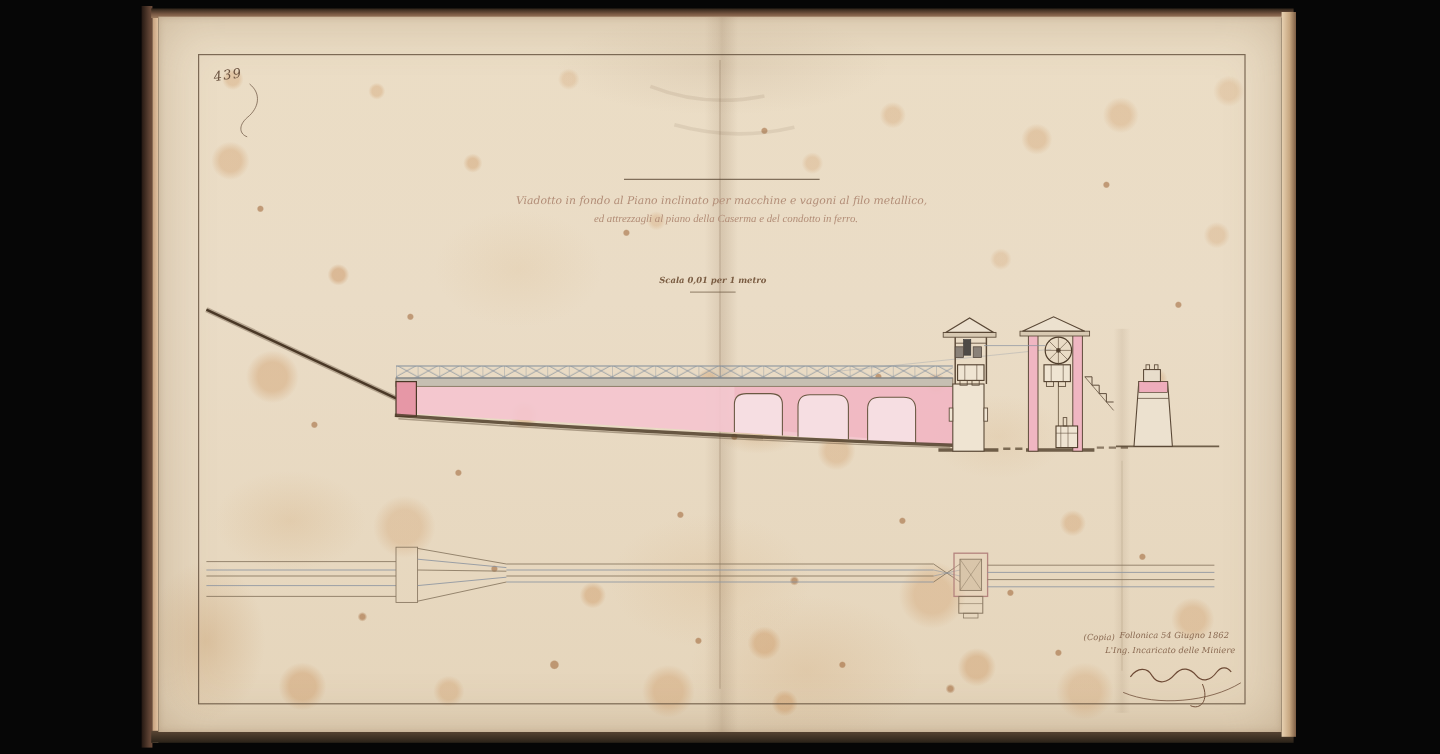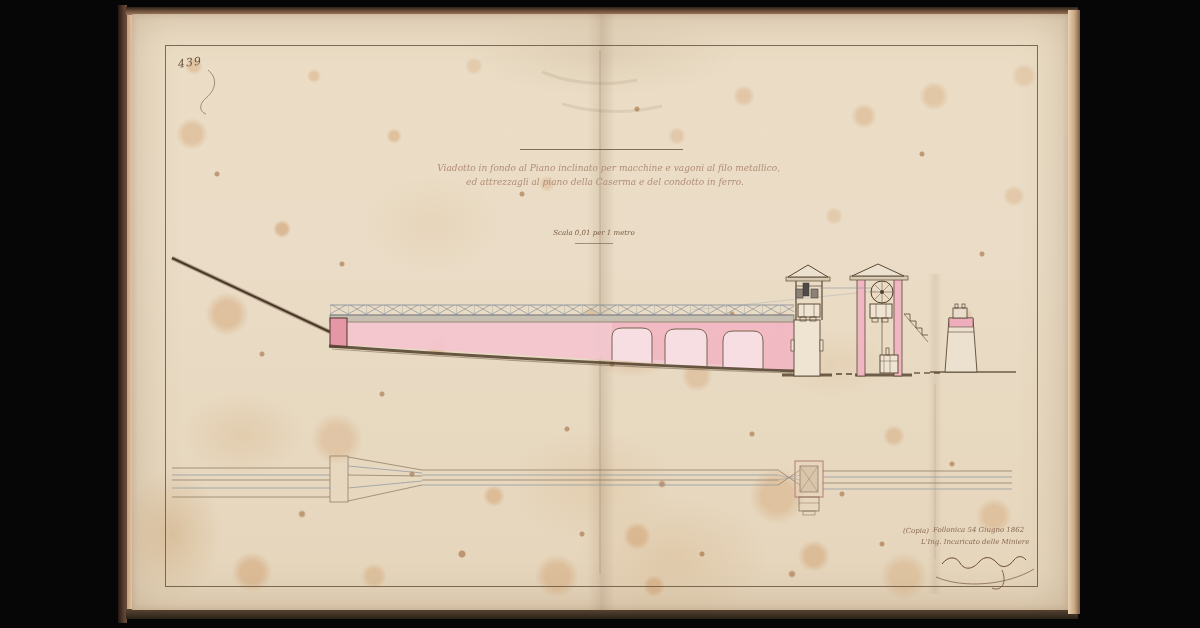--- a/index.html
+++ b/index.html
@@ -97,23 +97,23 @@
   .fold-right{position:absolute;left:796px;top:260px;width:14px;height:320px;
     background:linear-gradient(90deg,transparent,rgba(120,90,60,.10),transparent);}
   .frame{position:absolute;left:33px;top:31px;width:871px;height:540px;
     border:1px solid rgba(104,86,66,.85);}
   
   .hand{position:absolute;font-style:italic;color:#4a3826;white-space:nowrap;}
   .t-number{left:46px;top:42px;font-size:11px;letter-spacing:1px;color:#6b5340;transform:rotate(-8deg);}
   .t-title{left:268px;top:94px;width:400px;text-align:center;font-size:16px;
     letter-spacing:.6px;color:#4e3c28;white-space:nowrap;}
   .t-title-rule{position:absolute;left:388px;top:135px;width:163px;border-top:1px solid rgba(92,74,54,.75);}
-  .t-sub1{left:298px;top:149px;width:350px;text-align:right;font-size:9px;color:#b28d77;}
-  .t-sub2{left:328px;top:163px;width:290px;text-align:center;font-size:9px;color:#b28d77;}
-  .t-scale{left:410px;top:215px;width:104px;text-align:center;font-size:7px;color:#7a5c42;}
+  .t-sub1{left:298px;top:149px;width:350px;text-align:left;font-size:9px;color:#b28d77;}
+  .t-sub2{left:328px;top:163px;width:290px;text-align:center;font-size:9px;color:#b28d77;font-family:Liberation Serif, serif;}
+  .t-scale{left:410px;top:215px;width:104px;text-align:center;font-size:7px;color:#7a5c42;font-weight:bold;}
   .t-scale-rule{position:absolute;left:443px;top:229px;width:38px;border-top:1px solid rgba(110,90,66,.6);}
   .t-copia{left:771px;top:513px;font-size:7px;color:#8a6a52;}
   .t-date{left:801px;top:512px;font-size:7px;color:#8a6a52;}
   .t-role{left:789px;top:524px;font-size:7px;color:#8a6a52;text-align:right;}
   svg{position:absolute;inset:0;}
 </style>
 </head>
 <body>
 
 <div class="spine-left"></div>

